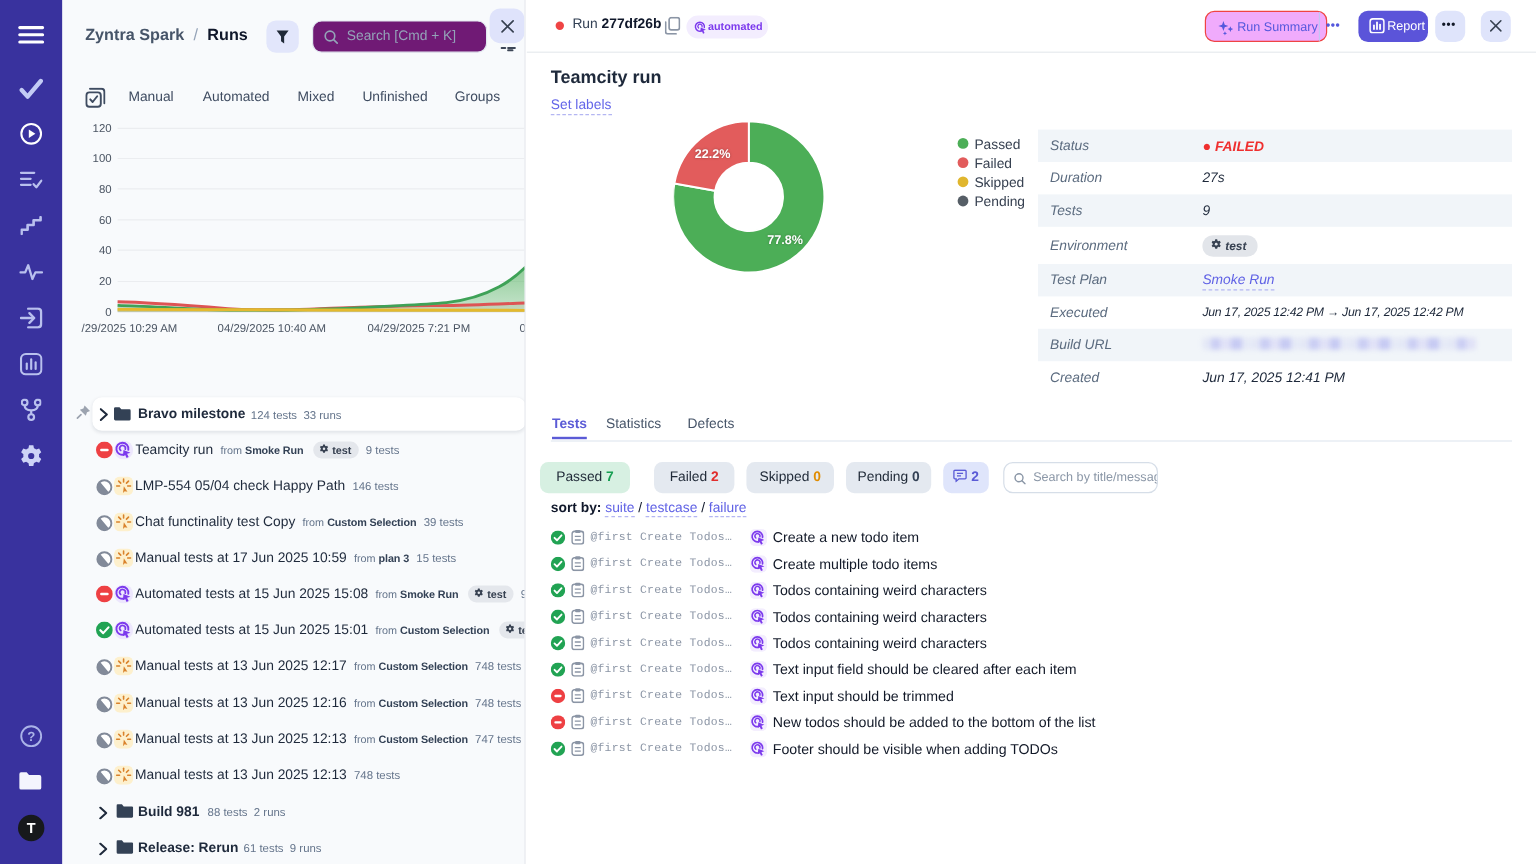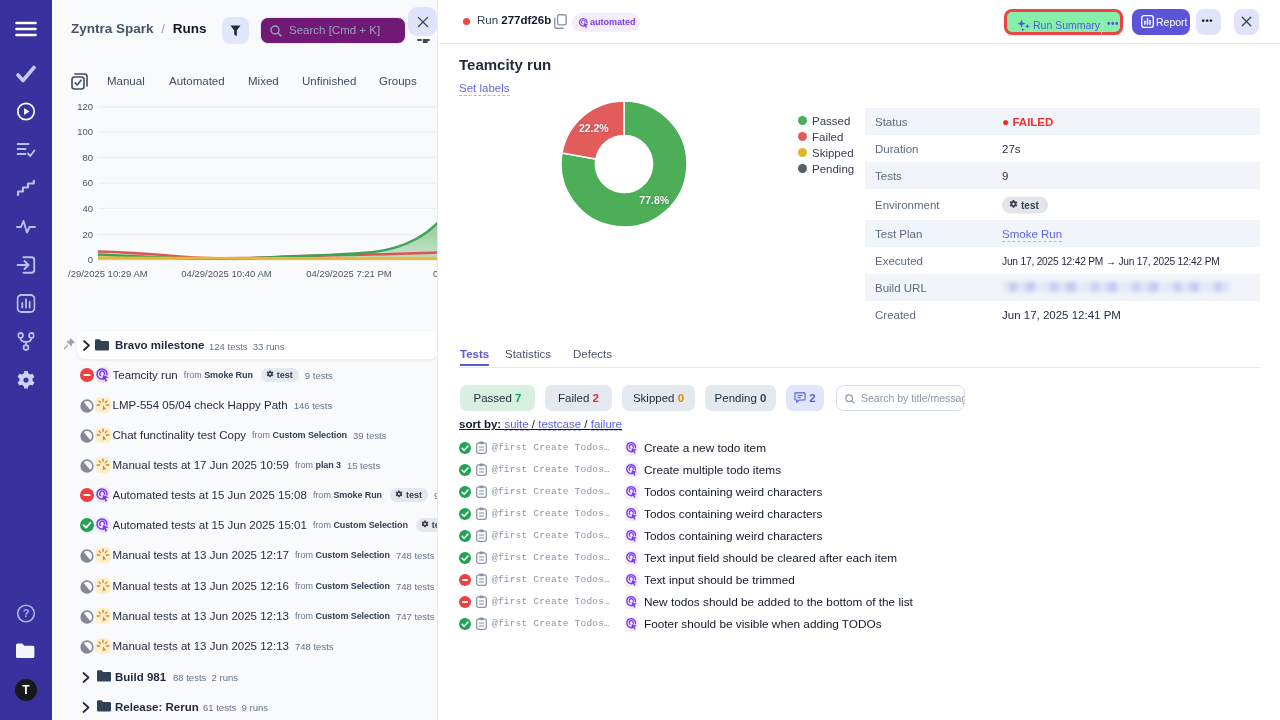--- a/index.html
+++ b/index.html
@@ -42,46 +42,46 @@
 
 #rightpanel { position:absolute; left:439px; top:0; width:841px; height:720px; background:#fff; }
 #rp-topbar { position:absolute; left:0; top:0; width:841px; height:44px; border-bottom:1px solid #e7eaee; }
 #run-id { position:absolute; top:14px; font-size:11.5px; color:#334155; }
 #run-id b { color:#0f172a; }
 #auto-pill { position:absolute; left:133px; top:13px; height:19px; background:#f3edfe; border-radius:10px; color:#7c3aed; font-size:9px; font-weight:bold; padding:0 4px 0 18px; line-height:19px; }
 h1 { position:absolute; left:20px; top:56px; font-size:15px; font-weight:bold; color:#1e293b; }
 #setlabels { position:absolute; left:20px; top:82px; font-size:11.5px; color:#6466e9; border-bottom:1px dashed #b4b6f2; padding-bottom:1px;}
 
 .btn { position:absolute; top:9px; height:26px; border-radius:8px; font-size:11px; }
-#btn-summary { left:565px; width:119px; background:#86efac; border:3px solid #ef4444; color:#5558dd; }
+#btn-summary { left:565px; width:102px; background:#f0abfc; border:1px solid #ef4444; color:#5558dd; }
 #btn-report { left:693px; width:58px; background:#5b54d9; color:#fff; }
 #btn-dots { left:757px; width:25px; background:#dfe4fb; }
 #btn-x { left:795px; width:25px; background:#dfe4fb; color:#374151; text-align:center; line-height:24px; font-size:14px;}
 
 #donut { position:absolute; left:122px; top:100px; }
 #legend { position:absolute; left:359px; top:115px; font-size:11.5px; color:#374151; }
 #legend div { height:16px; line-height:13px; }
 #legend i { display:inline-block; width:9px; height:9px; border-radius:50%; margin-right:5px; }
 
-#infotable { position:absolute; left:426px; top:108px; width:395px; }
+#infotable { position:absolute; left:426px; top:108px; width:395px;font-style:italic; }
 .irow { position:relative; width:100%; }
 .irow .lab { position:absolute; left:10px; top:50%; transform:translateY(-50%); font-size:11.5px; color:#5b6b7f; }
 .irow .val { position:absolute; left:137px; top:50%; transform:translateY(-50%); font-size:11.5px; color:#1e293b; white-space:nowrap; }
 .irow.alt { background:#f1f5f9; }
 .blurbits { display:inline-block; width:228px; height:10px; border-radius:2px;
   background:repeating-linear-gradient(90deg, rgba(139,142,235,.12) 0 7px, rgba(139,142,235,.38) 7px 15px, rgba(160,150,240,.20) 15px 24px, rgba(139,142,235,.42) 24px 33px, rgba(139,142,235,.10) 33px 41px);
   filter:blur(2.1px); }
 
 #rp-tabs { position:absolute; left:20px; top:347px; width:801px; height:21px; border-bottom:1px solid #e2e8f0; font-size:11.5px; color:#475569; }
 #rp-tabs .t { position:absolute; top:1px; }
 #rp-tabs .active { color:#5b5bd6; font-weight:bold; border-bottom:2px solid #5b5bd6; padding-bottom:4px; }
 
 .chip { position:absolute; top:385px; height:26px; border-radius:7px; background:#e4e9f0; font-size:11.5px; color:#1f2937; line-height:26px; text-align:center; }
 #chip-search { position:absolute; left:397px; top:385px; width:129px; height:26px; border:1px solid #d6dee8; border-radius:8px; background:#fff; color:#8b97a7; font-size:10.5px; line-height:24px; padding-left:24px; white-space:nowrap; overflow:hidden; }
-#sortby { position:absolute; left:20px; top:418px; font-size:11.5px; color:#0f172a;text-decoration:underline; }
+#sortby { position:absolute; left:20px; top:418px; font-size:11.5px; color:#0f172a; }
 #sortby a { color:#6062e5; border-bottom:1px dashed #b4b6f2; }
 
 .trow { position:absolute; left:0; width:841px; height:22px; }
 .trow .tst { position:absolute; left:20px; top:5px; width:12px; height:12px; }
 .trow .clip { position:absolute; left:37px; top:4px; }
 .trow .mono { position:absolute; left:53px; top:5px; font-family:"Liberation Mono", monospace; font-size:9.5px; color:#8b95a5; letter-spacing:0.2px; }
 .trow .tico { position:absolute; left:186px; top:4px; width:14px; height:14px; background:#f3edfe; border-radius:4px; }
 .trow .ttl { position:absolute; left:205px; top:4px; font-size:11.8px; color:#111827; white-space:nowrap; }
 </style>
 </head>
@@ -575,21 +575,21 @@
         <span class="lab">Created</span>
         <span class="val">Jun 17, 2025 12:41 PM</span>
       </div>
   </div>
   <div id="rp-tabs">
     <span class="t active" style="left:1px">Tests</span>
     <span class="t" style="left:46px">Statistics</span>
     <span class="t" style="left:114px">Defects</span>
   </div>
   <div id="chips">
-    <span class="chip" style="left:21px;width:75px;background:#d7f0e2;">Passed <b style="color:#179f53;">7</b></span>
+    <span class="chip" style="left:11px;width:75px;background:#d7f0e2;">Passed <b style="color:#179f53;">7</b></span>
     <span class="chip" style="left:106px;width:67px;">Failed <b style="color:#e12d2d;">2</b></span>
     <span class="chip" style="left:183px;width:73px;">Skipped <b style="color:#e08c00;">0</b></span>
     <span class="chip" style="left:266px;width:71px;">Pending <b style="color:#334155;">0</b></span>
     <span class="chip" style="left:347px;width:38px;background:#dfe5fb;color:#5b5bd6;"><svg width="12" height="11" viewBox="0 0 14 13" style="vertical-align:-1px;margin-right:3px;">
           <path d="M2 1 h10 q1 0 1 1 v6.5 q0 1-1 1 H6 L3.2 12 V9.5 H2 q-1 0-1-1 V2 q0-1 1-1 Z" stroke="#5b5bd6" stroke-width="1.3" fill="none"></path>
           <line x1="4" y1="4.2" x2="10" y2="4.2" stroke="#5b5bd6" stroke-width="1.2"></line>
           <line x1="4" y1="6.6" x2="8" y2="6.6" stroke="#5b5bd6" stroke-width="1.2"></line>
         </svg><b>2</b></span>
   </div>
   <div id="chip-search">Search by title/message<svg style="position:absolute;left:8px;top:8px" width="10" height="10" viewBox="0 0 12 12">

